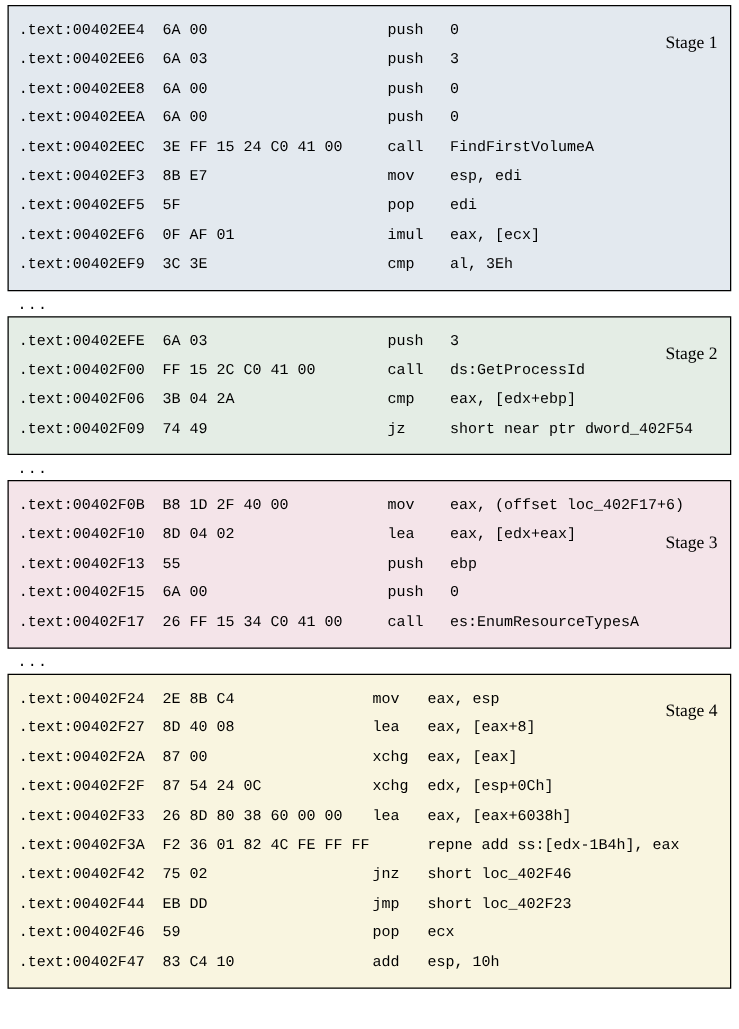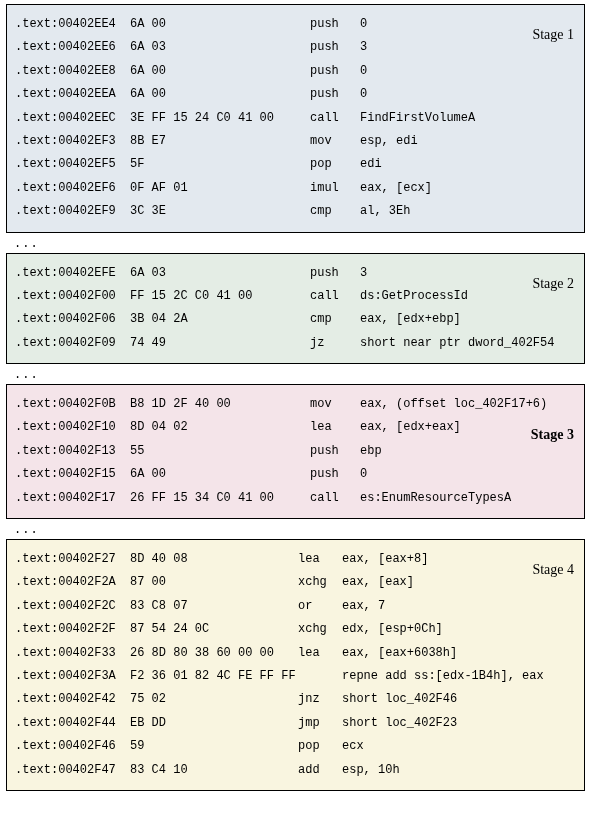--- a/index.html
+++ b/index.html
@@ -68,34 +68,34 @@
 <div class="stage-box stage-2">
   <div class="stage-label">Stage 2</div>
   <div class="asm-line"><span class="addr">.text:00402EFE</span><span class="bytes">6A 03</span><span class="mnem">push</span><span class="oper">3</span></div>
   <div class="asm-line"><span class="addr">.text:00402F00</span><span class="bytes">FF 15 2C C0 41 00</span><span class="mnem">call</span><span class="oper">ds:GetProcessId</span></div>
   <div class="asm-line"><span class="addr">.text:00402F06</span><span class="bytes">3B 04 2A</span><span class="mnem">cmp</span><span class="oper">eax, [edx+ebp]</span></div>
   <div class="asm-line"><span class="addr">.text:00402F09</span><span class="bytes">74 49</span><span class="mnem">jz</span><span class="oper">short near ptr dword_402F54</span></div>
 </div>
 <div class="ellipsis">...</div>
 
 <div class="stage-box stage-3">
-  <div class="stage-label" style="top:24px;font-weight:bold;">Stage 3</div>
+  <div class="stage-label" style="top:24px;">Stage 3</div>
   <div class="asm-line"><span class="addr">.text:00402F0B</span><span class="bytes">B8 1D 2F 40 00</span><span class="mnem">mov</span><span class="oper">eax, (offset loc_402F17+6)</span></div>
   <div class="asm-line"><span class="addr">.text:00402F10</span><span class="bytes">8D 04 02</span><span class="mnem">lea</span><span class="oper">eax, [edx+eax]</span></div>
   <div class="asm-line"><span class="addr">.text:00402F13</span><span class="bytes">55</span><span class="mnem">push</span><span class="oper">ebp</span></div>
   <div class="asm-line"><span class="addr">.text:00402F15</span><span class="bytes">6A 00</span><span class="mnem">push</span><span class="oper">0</span></div>
   <div class="asm-line"><span class="addr">.text:00402F17</span><span class="bytes">26 FF 15 34 C0 41 00</span><span class="mnem">call</span><span class="oper">es:EnumResourceTypesA</span></div>
 </div>
 <div class="ellipsis">...</div>
 
 <div class="stage-box stage-4">
   <div class="stage-label">Stage 4</div>
+  <div class="asm-line"><span class="addr">.text:00402F24</span><span class="bytes-narrow">2E 8B C4</span><span class="mnem-narrow">mov</span><span class="oper">eax, esp</span></div>
   <div class="asm-line"><span class="addr">.text:00402F27</span><span class="bytes-narrow">8D 40 08</span><span class="mnem-narrow">lea</span><span class="oper">eax, [eax+8]</span></div>
   <div class="asm-line"><span class="addr">.text:00402F2A</span><span class="bytes-narrow">87 00</span><span class="mnem-narrow">xchg</span><span class="oper">eax, [eax]</span></div>
-  <div class="asm-line"><span class="addr">.text:00402F2C</span><span class="bytes-narrow">83 C8 07</span><span class="mnem-narrow">or</span><span class="oper">eax, 7</span></div>
   <div class="asm-line"><span class="addr">.text:00402F2F</span><span class="bytes-narrow">87 54 24 0C</span><span class="mnem-narrow">xchg</span><span class="oper">edx, [esp+0Ch]</span></div>
   <div class="asm-line"><span class="addr">.text:00402F33</span><span class="bytes-narrow">26 8D 80 38 60 00 00</span><span class="mnem-narrow">lea</span><span class="oper">eax, [eax+6038h]</span></div>
   <div class="asm-line"><span class="addr">.text:00402F3A</span><span class="bytes-narrow">F2 36 01 82 4C FE FF FF</span><span class="mnem-narrow"></span><span class="oper">repne add ss:[edx-1B4h], eax</span></div>
   <div class="asm-line"><span class="addr">.text:00402F42</span><span class="bytes-narrow">75 02</span><span class="mnem-narrow">jnz</span><span class="oper">short loc_402F46</span></div>
   <div class="asm-line"><span class="addr">.text:00402F44</span><span class="bytes-narrow">EB DD</span><span class="mnem-narrow">jmp</span><span class="oper">short loc_402F23</span></div>
   <div class="asm-line"><span class="addr">.text:00402F46</span><span class="bytes-narrow">59</span><span class="mnem-narrow">pop</span><span class="oper">ecx</span></div>
   <div class="asm-line"><span class="addr">.text:00402F47</span><span class="bytes-narrow">83 C4 10</span><span class="mnem-narrow">add</span><span class="oper">esp, 10h</span></div>
 
 </div>
 

